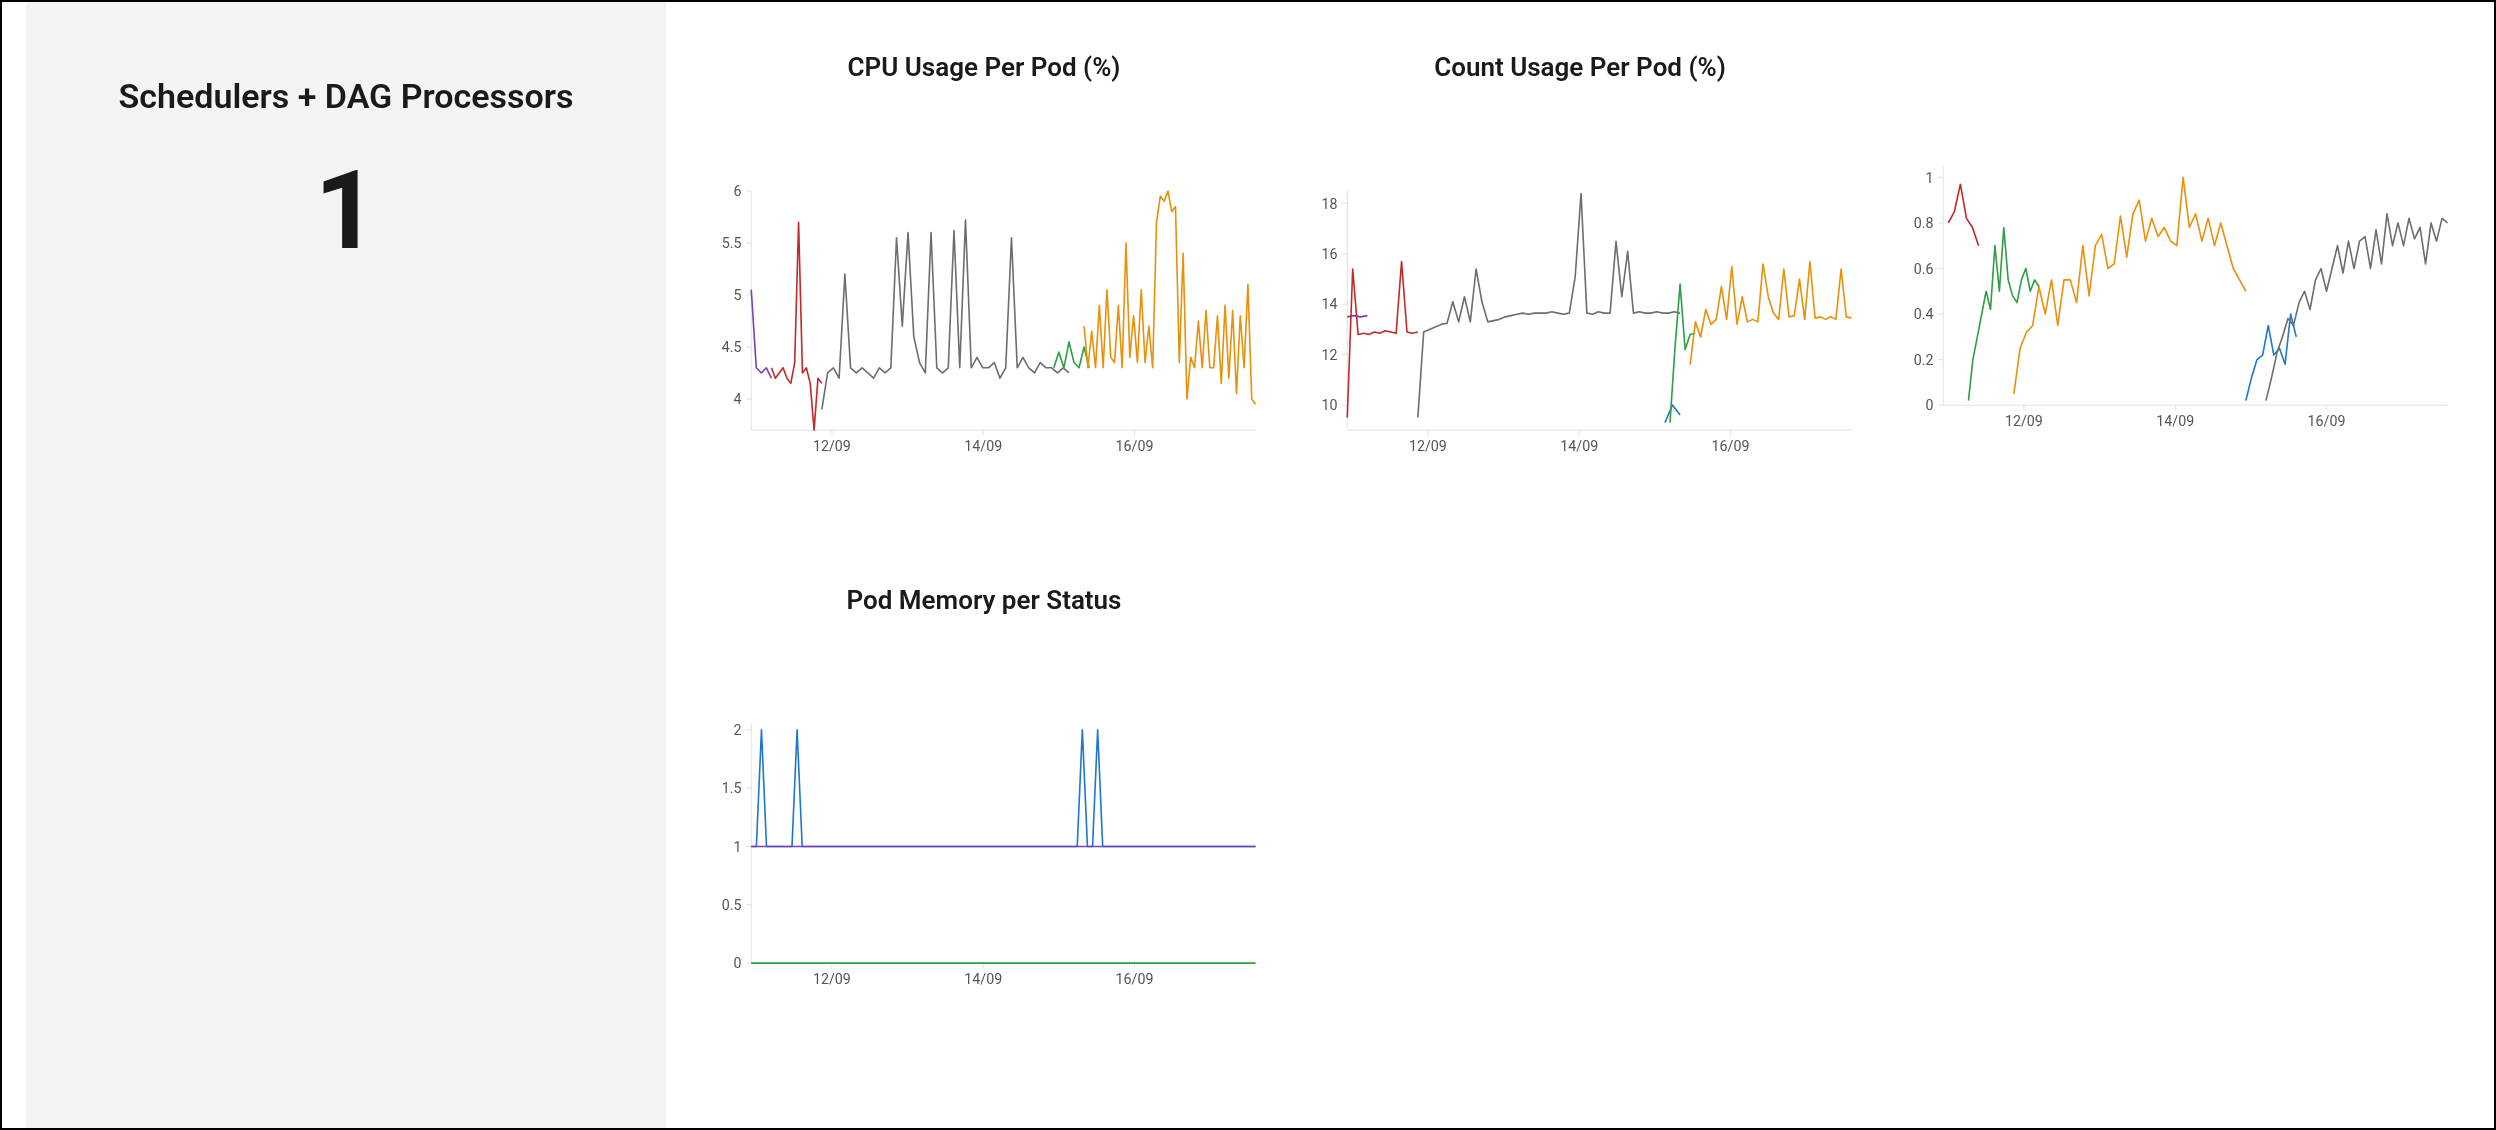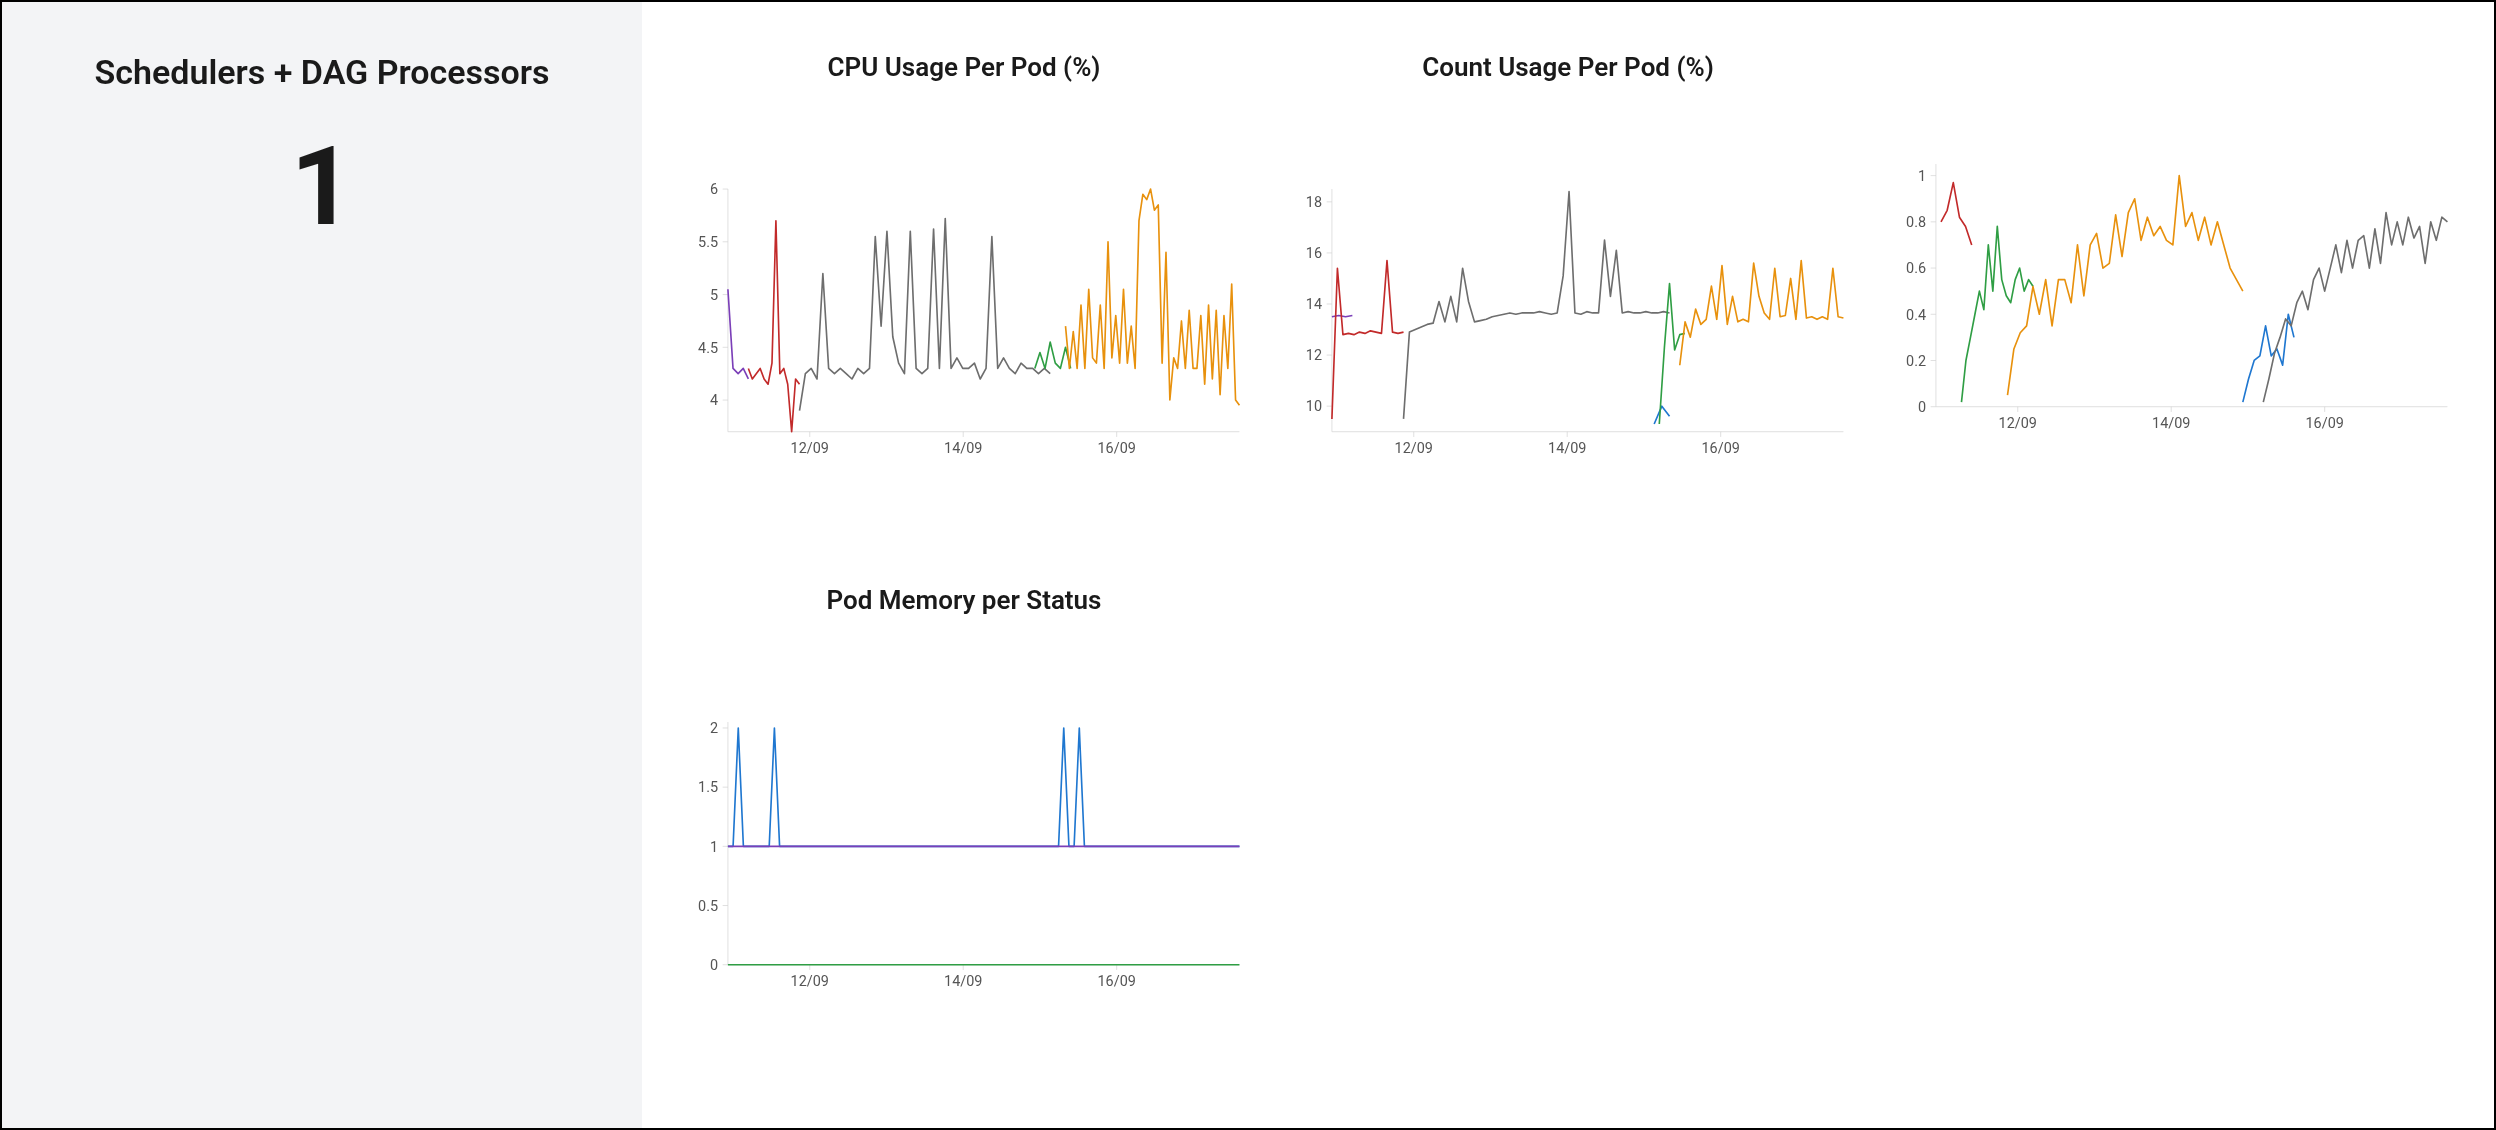--- a/index.html
+++ b/index.html
@@ -7,22 +7,23 @@
       font-family: -apple-system, BlinkMacSystemFont, "Segoe UI", Roboto, sans-serif;
       background: #fff;
       display: flex;
       width: 2496px;
       height: 1130px;
       border: 2px solid #000;
     }
     .sidebar {
       width: 640px;
       background: #f3f4f6;
-      padding: 50px 30px;
+      padding: 74px 30px;
       text-align: center;
+      margin-left: 24px;
     }
     .sidebar-title {
       font-size: 34px;
       font-weight: 600;
       color: #1a1a1a;
     }
     .sidebar-value {
       font-size: 110px;
       font-weight: 700;
       color: #1a1a1a;

